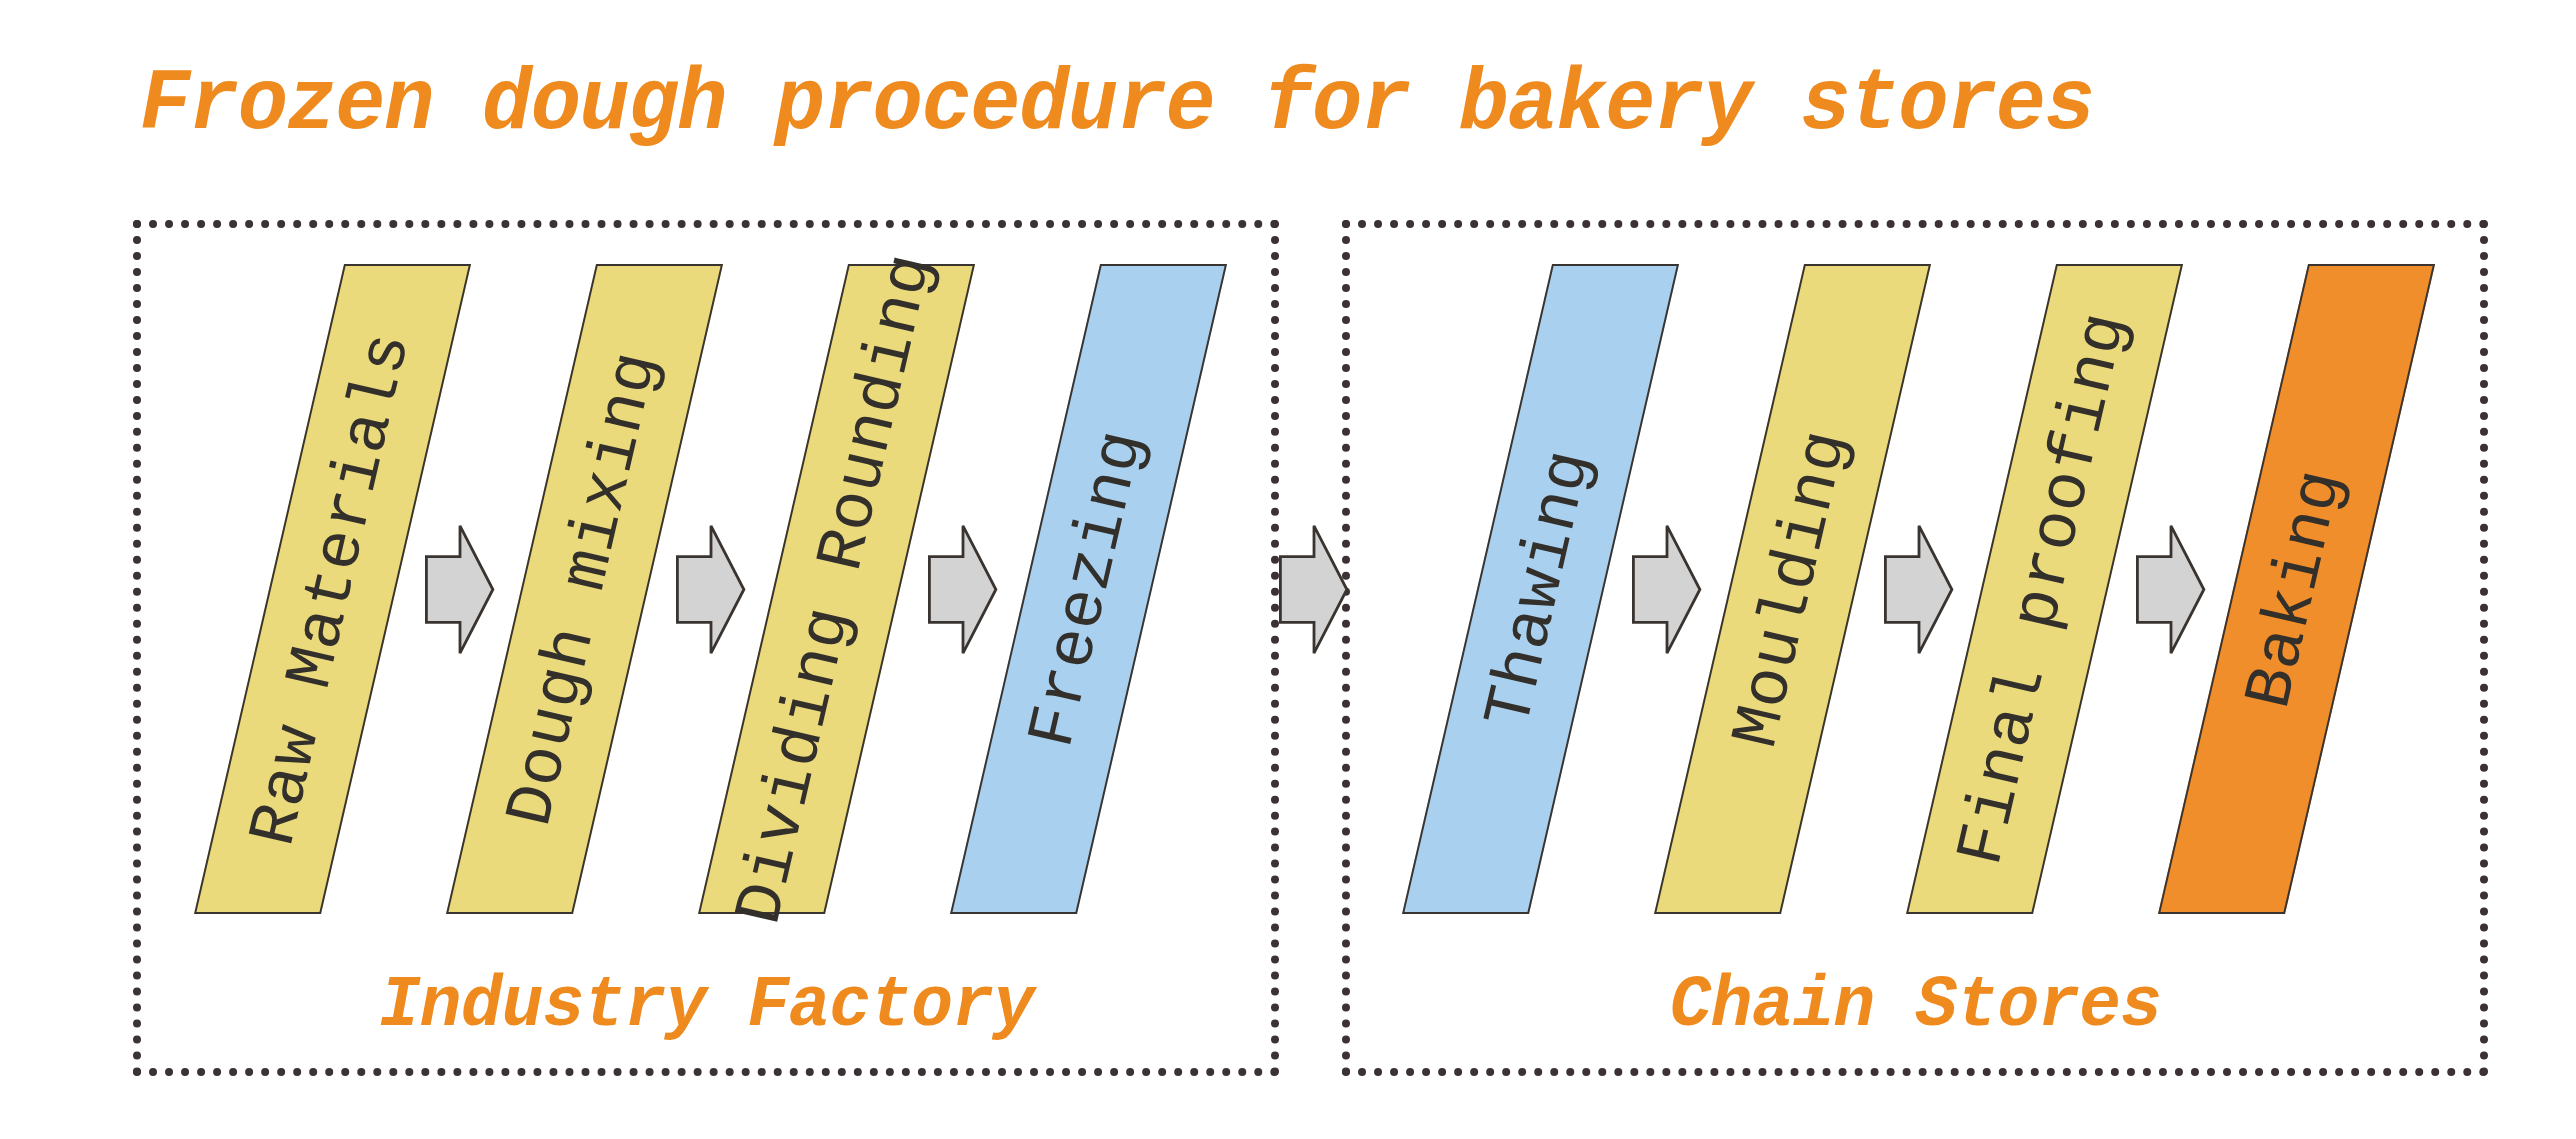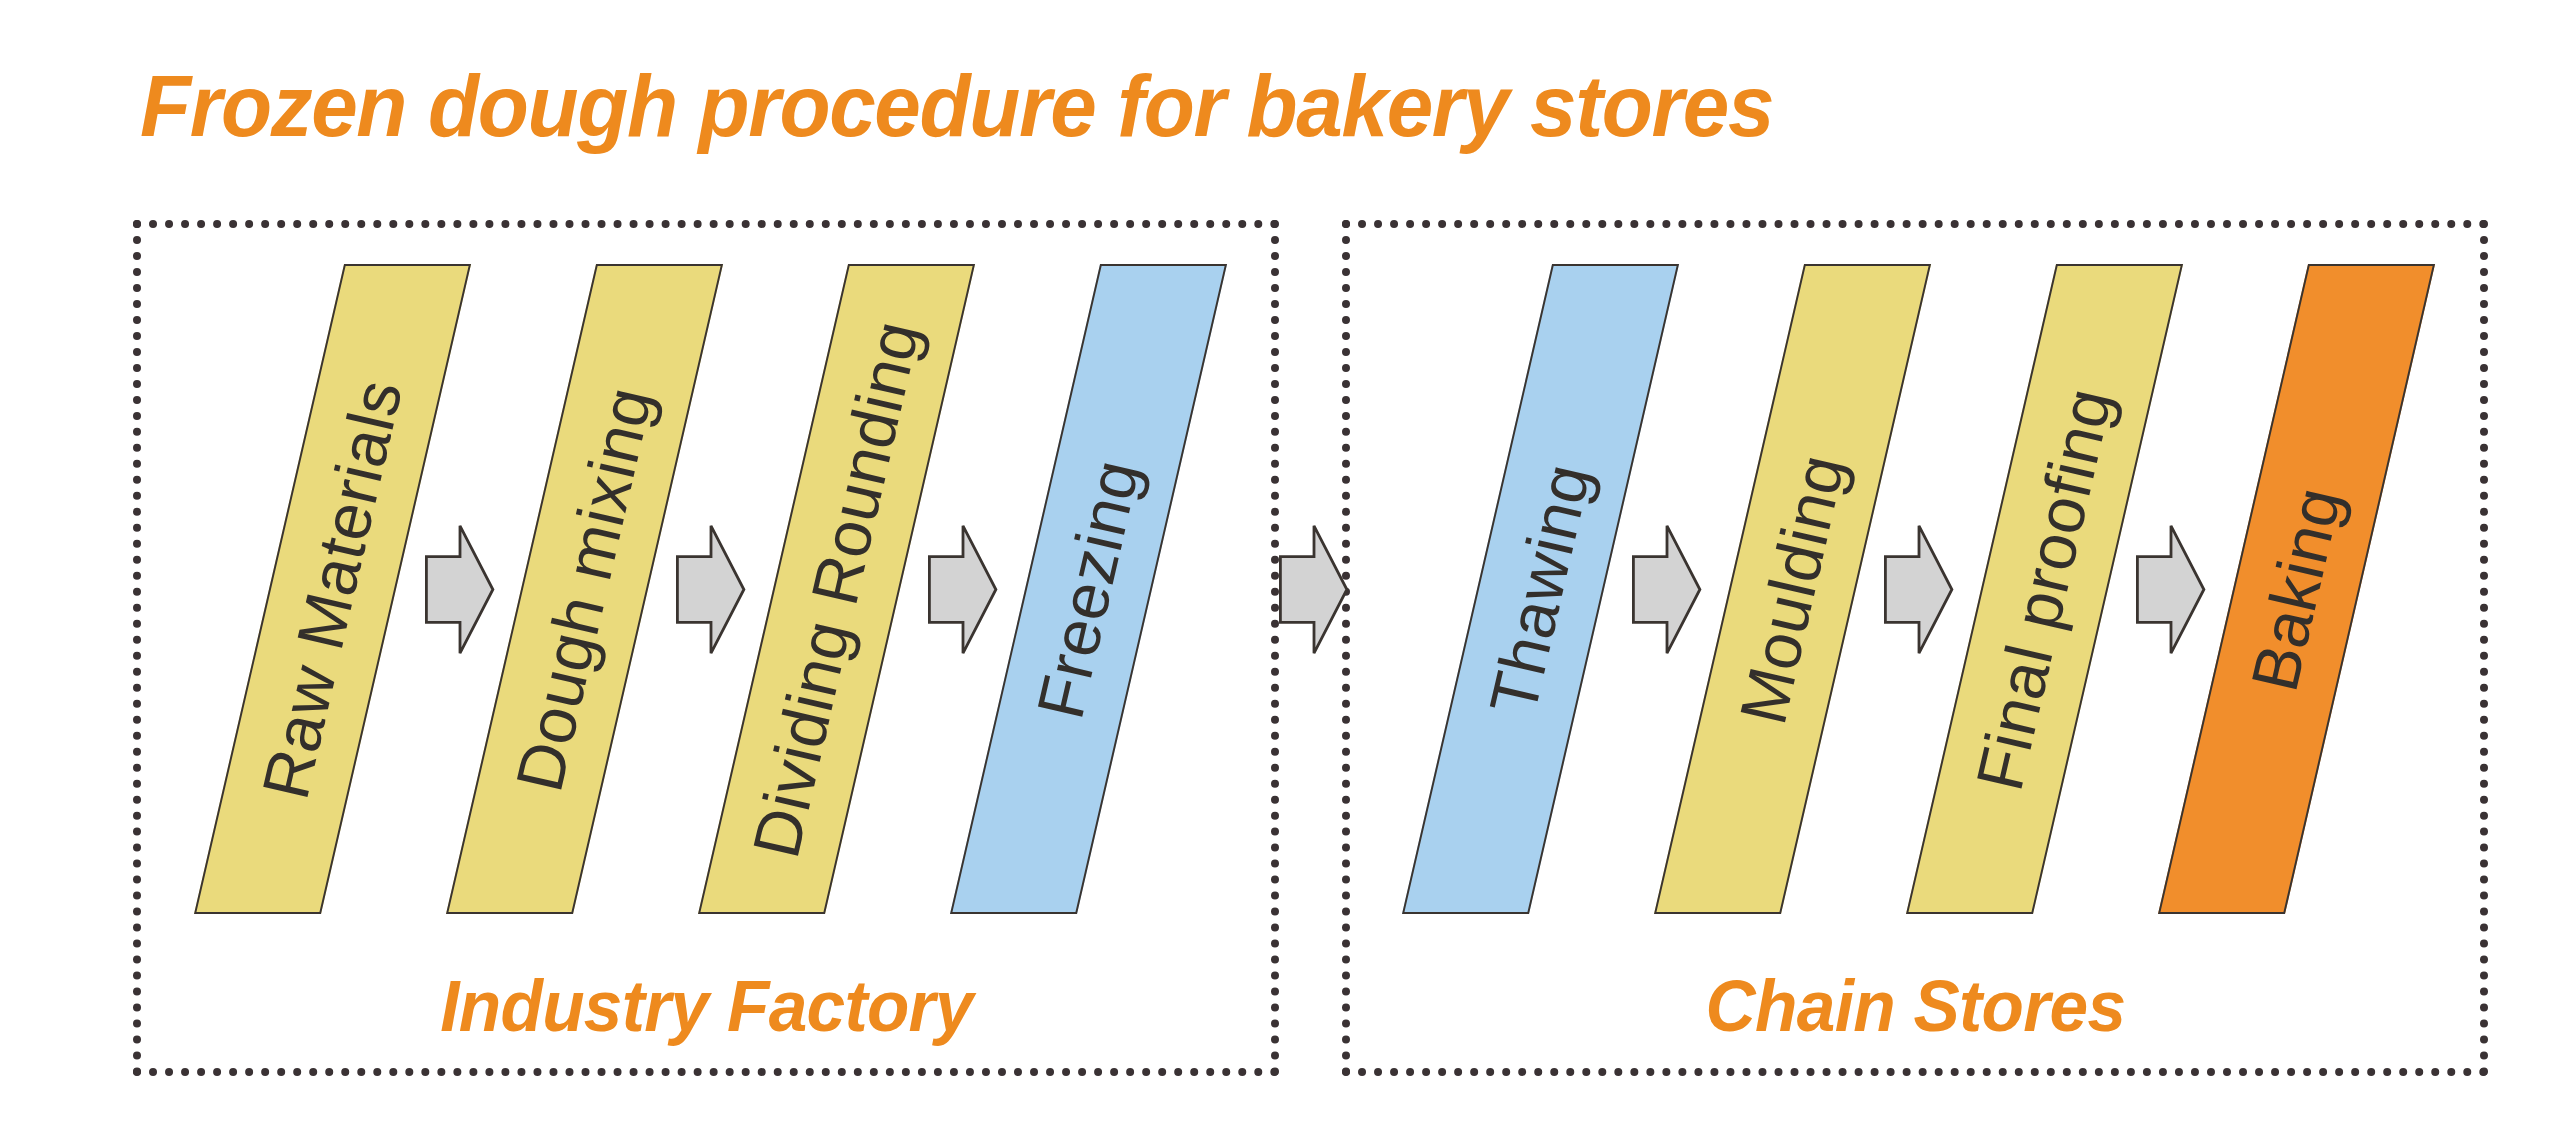--- a/index.html
+++ b/index.html
@@ -7,20 +7,21 @@
     padding: 0;
     background: #ffffff;
     font-family: "Liberation Sans", sans-serif;
   }
   .canvas {
     position: relative;
     width: 2576px;
     height: 1139px;
     background: #ffffff;
     overflow: hidden;
+    font-family: Liberation Mono, monospace;
   }
   .title {
     position: absolute;
     left: 140px;
     top: 55px;
     margin: 0;
     font-size: 88px;
     font-weight: bold;
     font-style: italic;
     letter-spacing: -1.4px;

